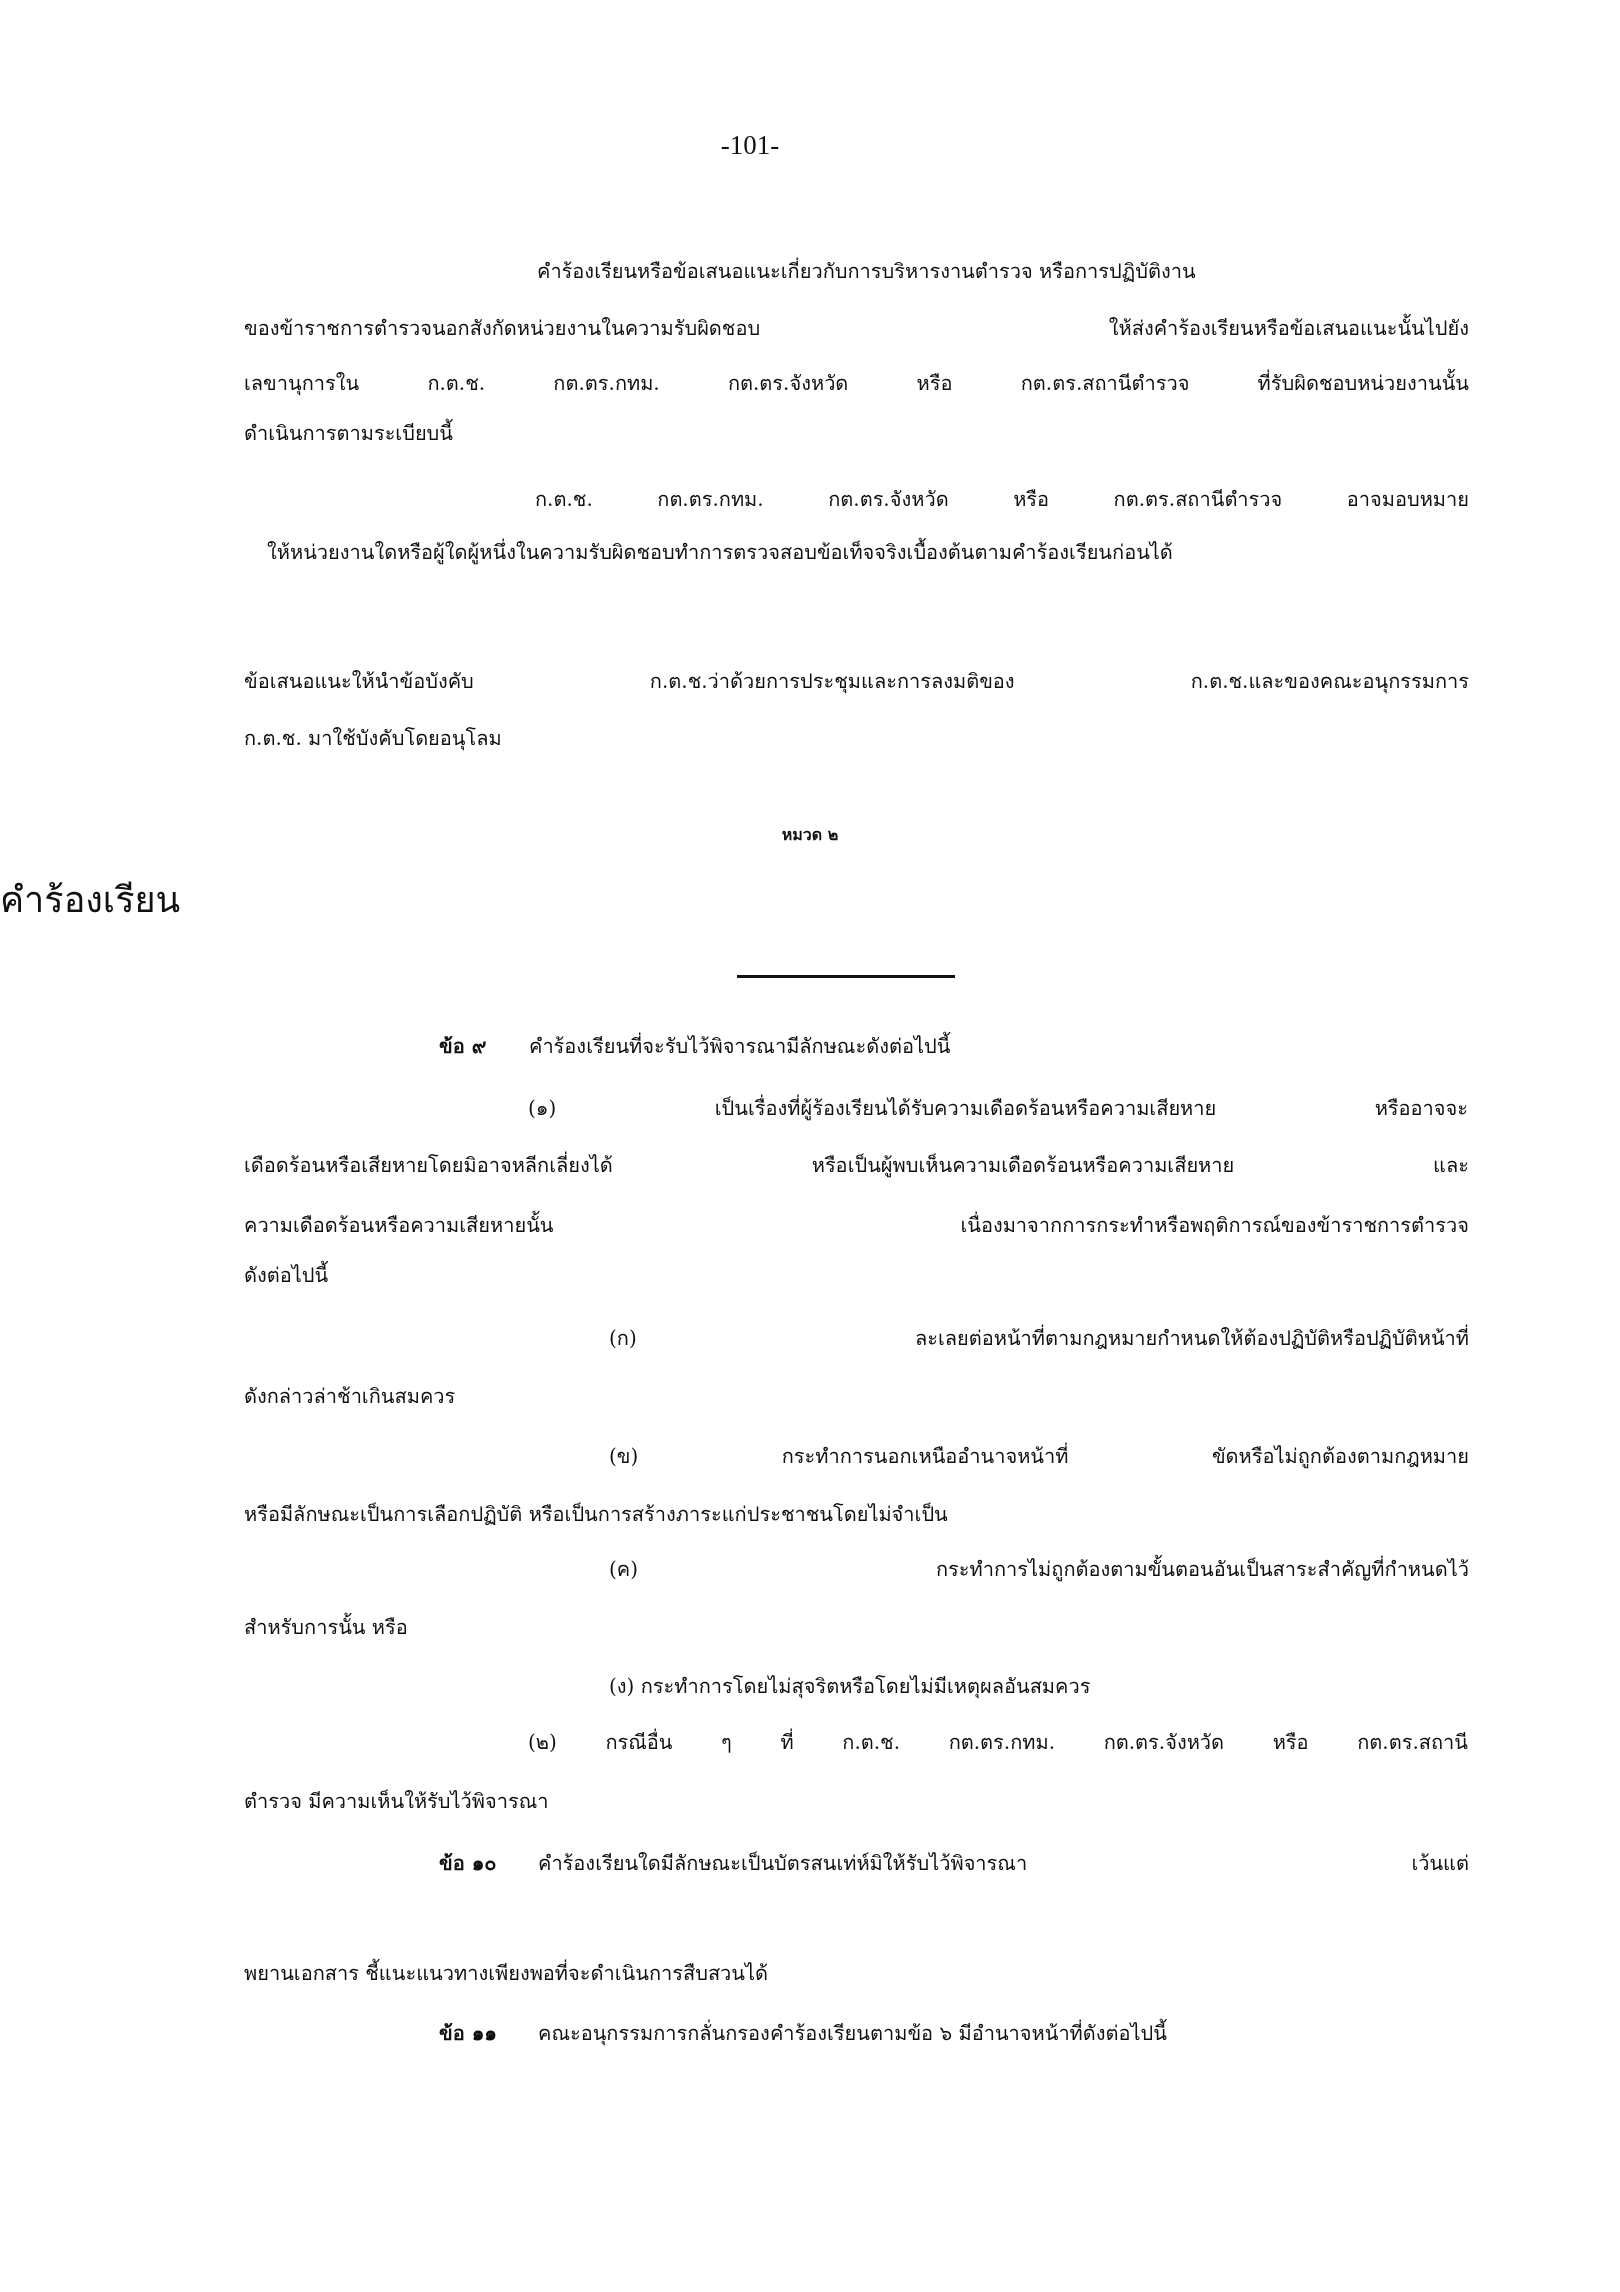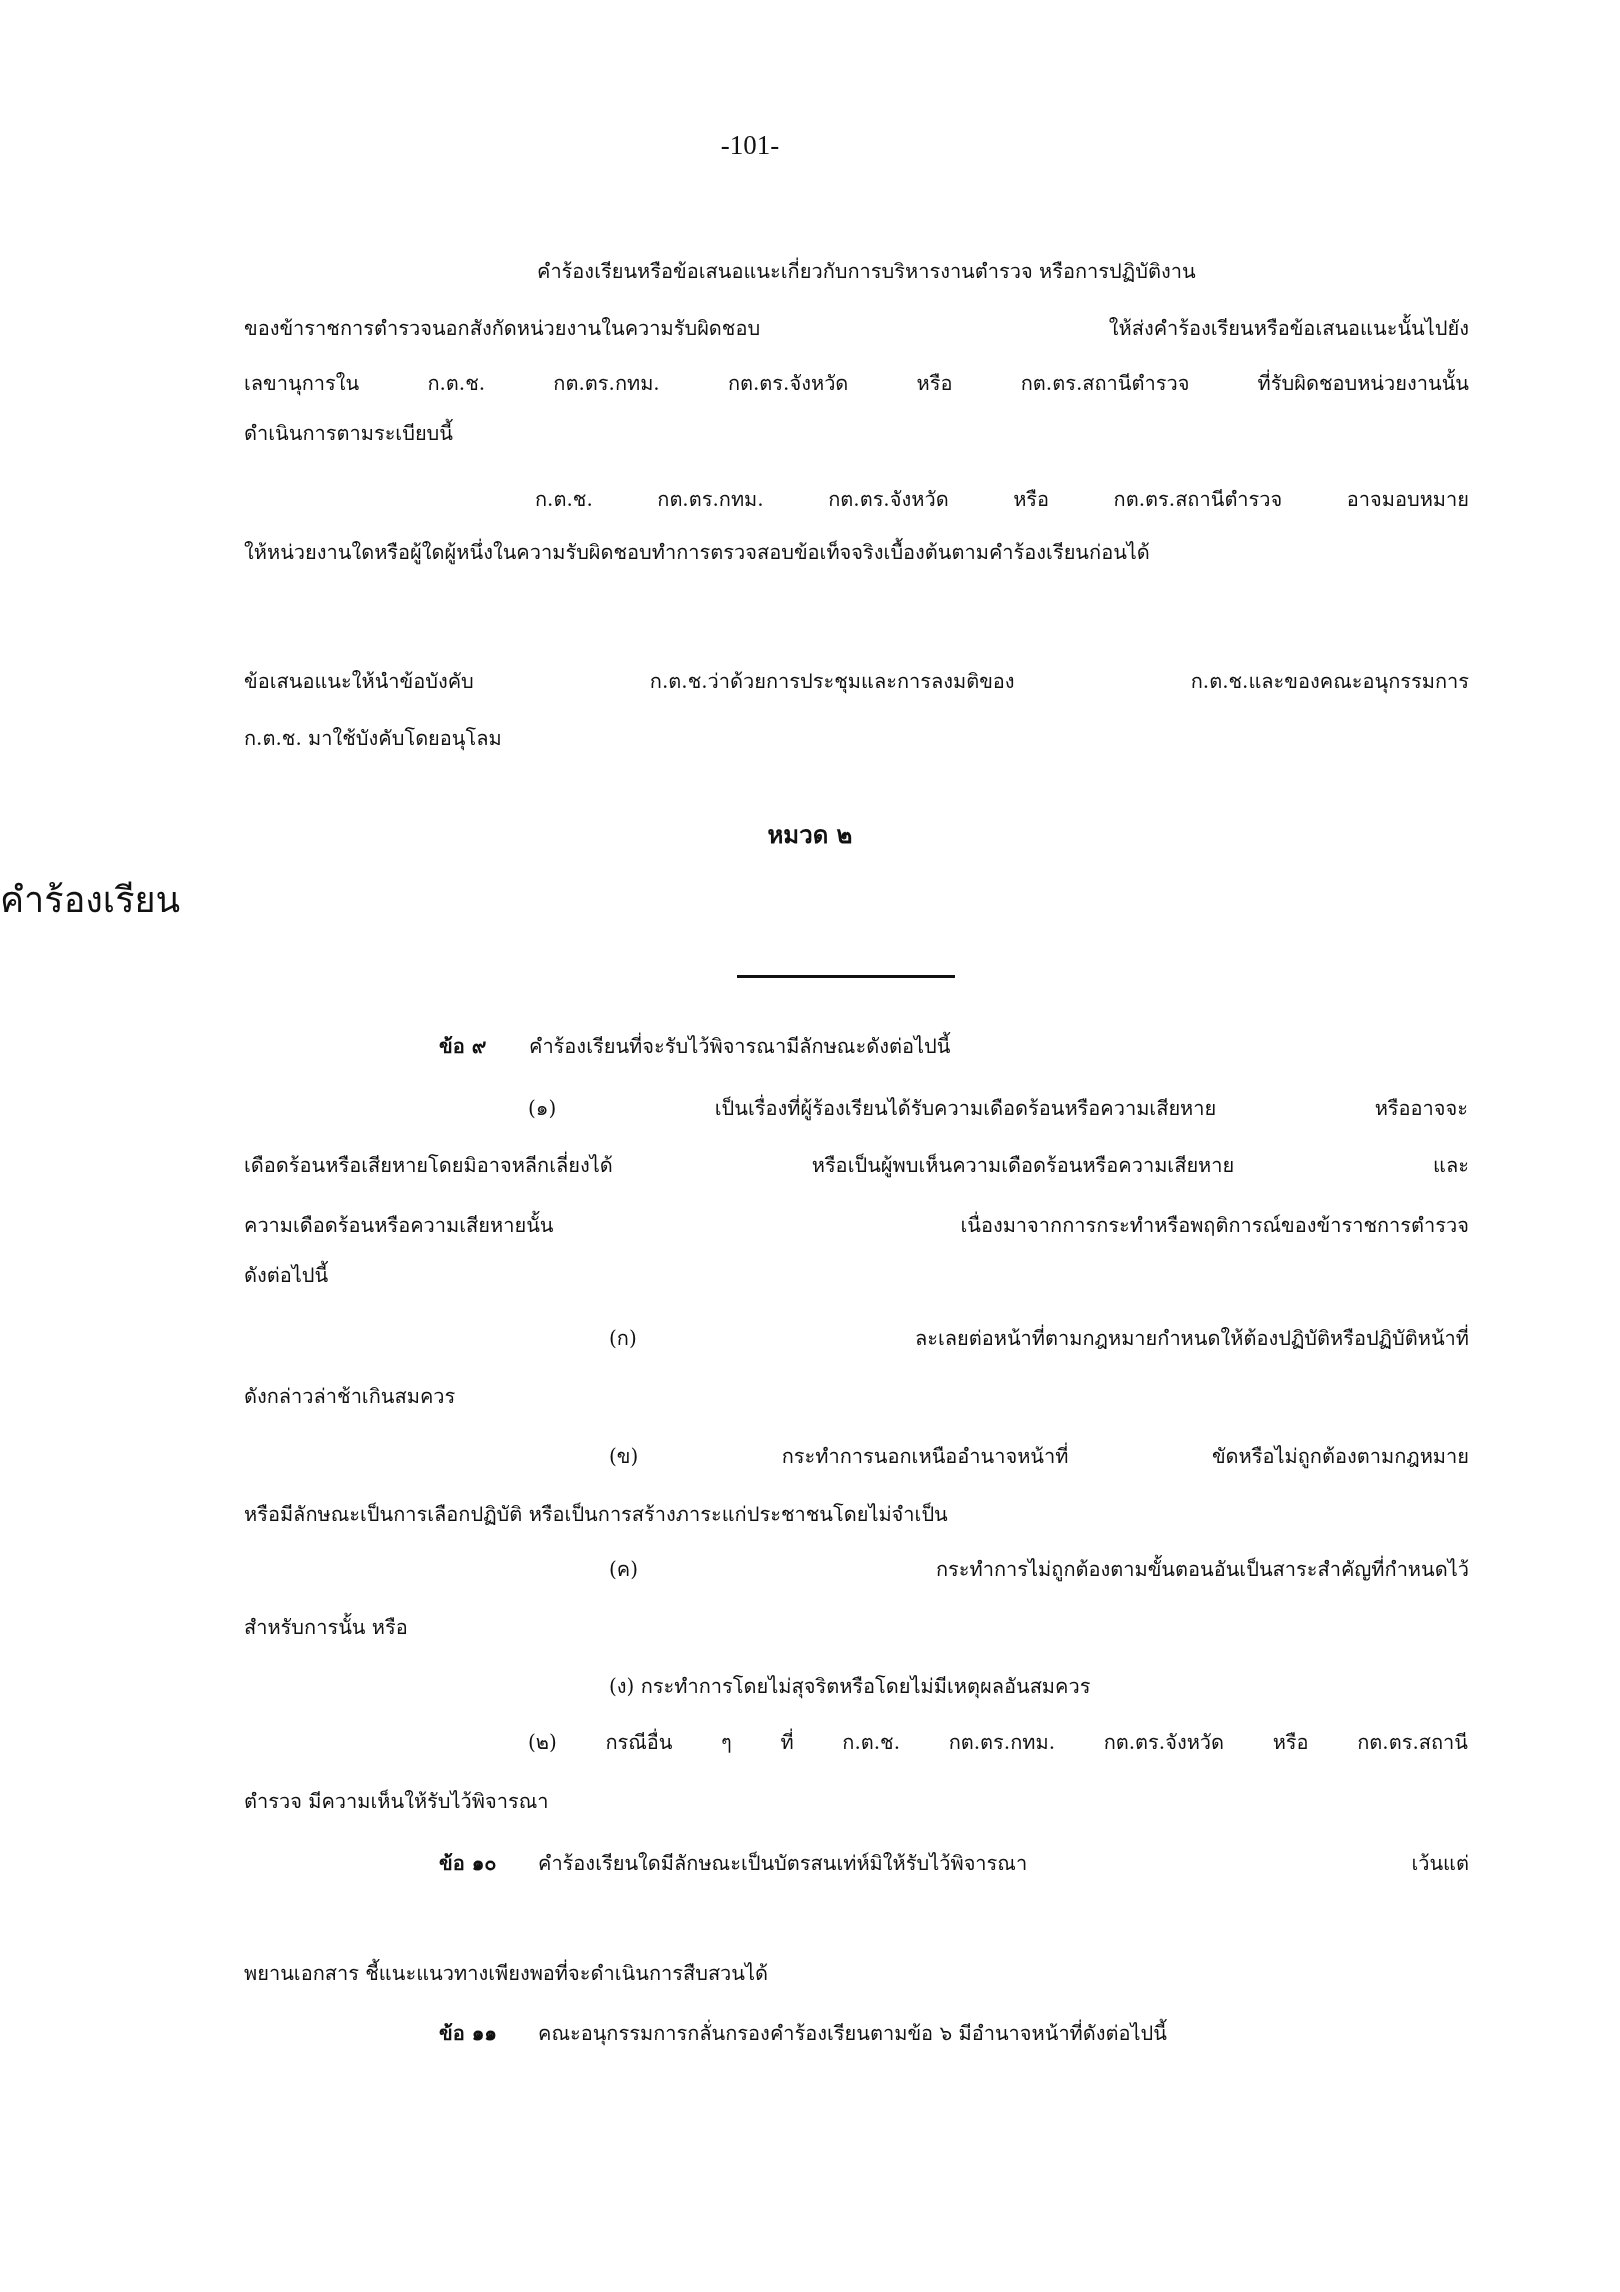--- a/index.html
+++ b/index.html
@@ -5,39 +5,39 @@
   html, body { margin:0; padding:0; background:#ffffff; }
   body { width:1620px; height:2293px; position:relative; overflow:hidden;
          font-family:"DejaVu Serif","Liberation Serif",serif; color:#111; }
   .page { position:absolute; left:0; top:0; width:1620px; height:2293px; background:#fff; }
   .line { position:absolute; left:244px; width:1225px; white-space:nowrap;
           font-size:20px; line-height:36px; height:36px; letter-spacing:0px; }
   .just { text-align:justify; text-align-last:justify; }
   .pageno { position:absolute; left:0; width:1500px; top:130px; text-align:center;
             font-family:"Liberation Serif",serif; font-size:27px; }
   .chapter { position:absolute; left:0; width:1620px; text-align:center; font-weight:bold;
-             font-size:24px; line-height:36px; }
+             font-size:16px; line-height:36px; }
   .title { position:absolute; left:0; width:1620px; 
            font-size:36px; line-height:45px; }
   .rule { position:absolute; left:737px; width:218px; top:975px; height:2.7px; background:#111; }
   .b { font-weight:bold; }
 </style>
 </head>
 <body>
 
 <div class="page">
 
   <div class="pageno">-101-</div>
 
   <div class="line" style="left:537px;width:931px;top:253px;">คำร้องเรียนหรือข้อเสนอแนะเกี่ยวกับการบริหารงานตำรวจ  หรือการปฏิบัติงาน</div>
   <div class="line just" style="top:310px;">ของข้าราชการตำรวจนอกสังกัดหน่วยงานในความรับผิดชอบ  ให้ส่งคำร้องเรียนหรือข้อเสนอแนะนั้นไปยัง</div>
   <div class="line just" style="top:365px;">เลขานุการใน  ก.ต.ช.   กต.ตร.กทม.   กต.ตร.จังหวัด หรือ  กต.ตร.สถานีตำรวจ ที่รับผิดชอบหน่วยงานนั้น</div>
   <div class="line" style="top:415px;">ดำเนินการตามระเบียบนี้</div>
   <div class="line just" style="left:535px;width:934px;top:481px;">ก.ต.ช.   กต.ตร.กทม.   กต.ตร.จังหวัด   หรือ กต.ตร.สถานีตำรวจ  อาจมอบหมาย</div>
-  <div class="line just" style="top:534px;">ให้หน่วยงานใดหรือผู้ใดผู้หนึ่งในความรับผิดชอบทำการตรวจสอบข้อเท็จจริงเบื้องต้นตามคำร้องเรียนก่อนได้</div>
+  <div class="line just" style="top:534px;margin-left:23px;">ให้หน่วยงานใดหรือผู้ใดผู้หนึ่งในความรับผิดชอบทำการตรวจสอบข้อเท็จจริงเบื้องต้นตามคำร้องเรียนก่อนได้</div>
 
   <div class="line just" style="top:663px;">ข้อเสนอแนะให้นำข้อบังคับ ก.ต.ช.ว่าด้วยการประชุมและการลงมติของ ก.ต.ช.และของคณะอนุกรรมการ</div>
   <div class="line" style="top:720px;">ก.ต.ช.  มาใช้บังคับโดยอนุโลม</div>
 
   <div class="chapter" style="top:817px;">หมวด ๒</div>
   <div class="title" style="top:877px;">คำร้องเรียน</div>
   <div class="rule"></div>
 
   <div class="line" style="left:439px;width:1030px;top:1028px;display:flex;">
     <span class="b" style="width:90px;">ข้อ ๙</span>

